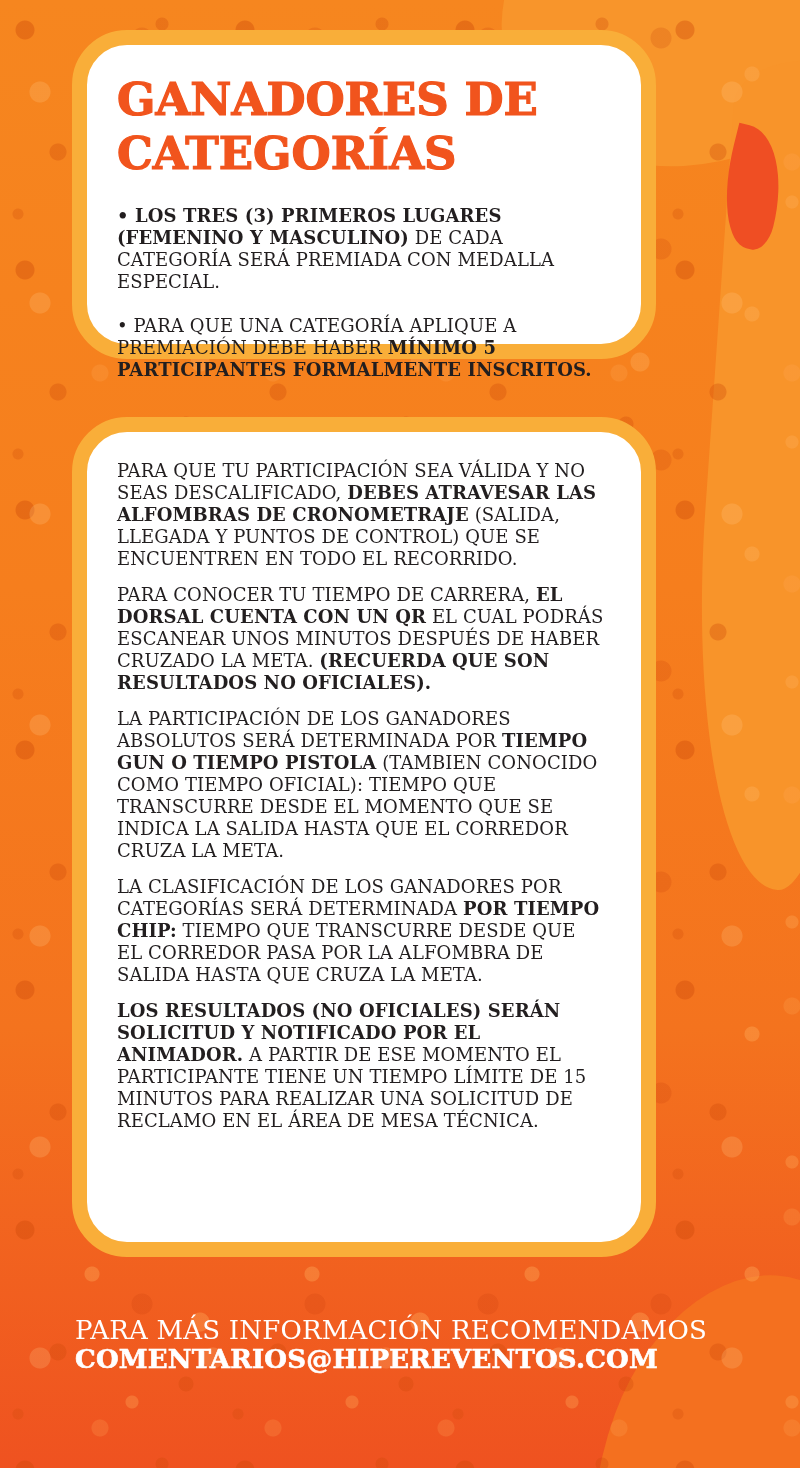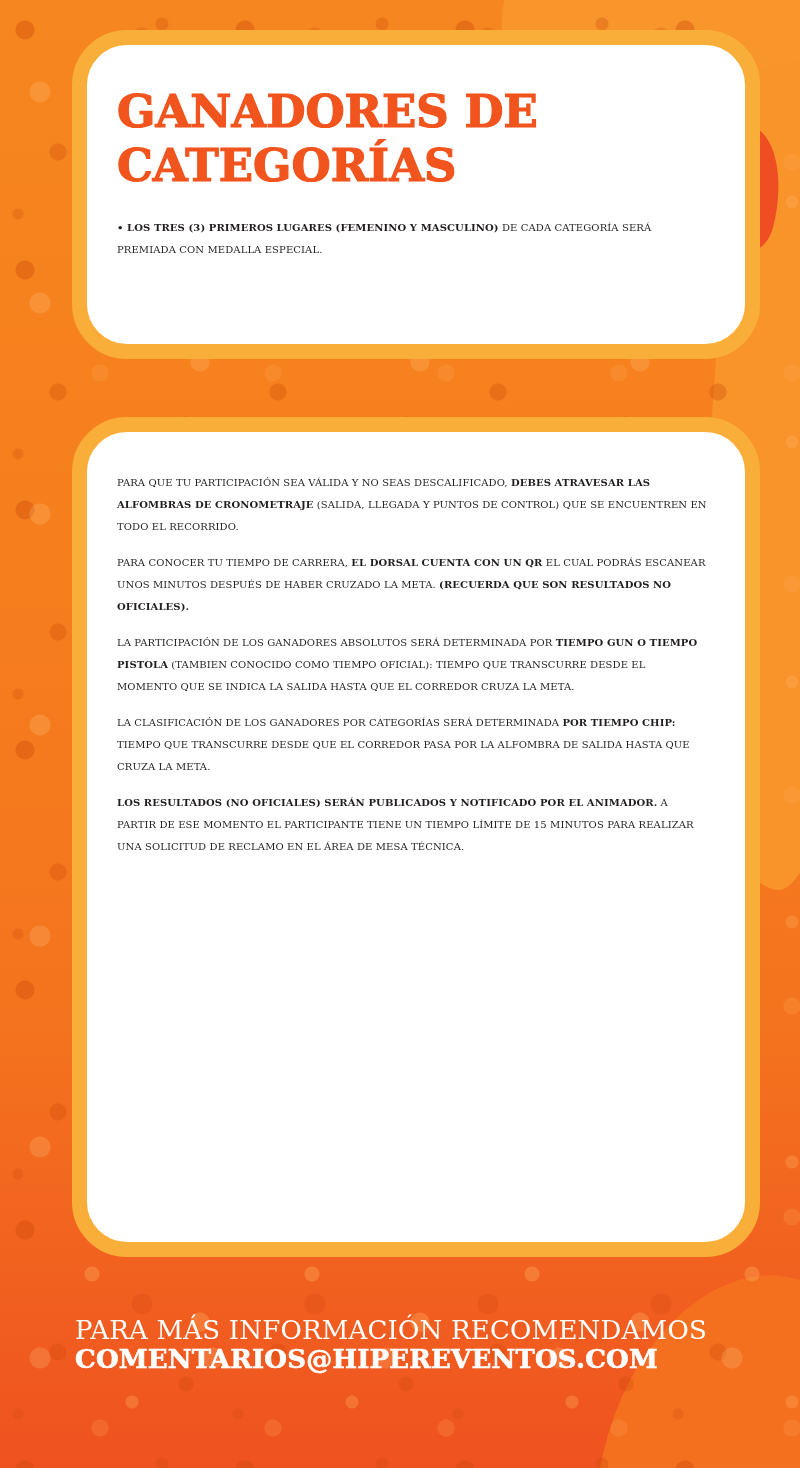--- a/index.html
+++ b/index.html
@@ -49,41 +49,41 @@
   .dots-b{
     position:absolute;inset:0;
     background-image:
       radial-gradient(circle at 40px 92px,  rgba(255,205,140,.22) 10px, transparent 11px),
       radial-gradient(circle at 142px 38px, rgba(198,60,8,.20) 10px,    transparent 11px),
       radial-gradient(circle at 100px 162px,rgba(255,170,90,.22) 8px,   transparent 9px);
     background-size:173px 211px;
   }
   
   .card{
-    position:absolute;left:72px;width:688px;
+    position:absolute;left:72px;width:584px;
     background:#FFFFFF;
     border:15px solid #F9AE39;
     border-radius:55px;
     box-sizing:border-box;
-    padding:40px 36px 0 30px;
+    padding:28px 36px 0 30px;
   }
   .card1{top:30px;height:329px;}
   .card2{top:417px;height:840px;}
   .title{
     margin:0;
     font-size:45px;line-height:54px;
     font-weight:bold;
     letter-spacing:0px;
     color:#221E1F;
     -webkit-text-stroke:1.2px currentColor;
   }
   .orange{color:#F1541D;}
   .body{
     margin:0 0 14px 0;
-    font-size:10px;line-height:22px;
+    font-size:18px;line-height:22px;
     color:#221E1F;
     letter-spacing:.1px;
   }
   .body .b{font-weight:bold;}
   .card1 .body.first{margin-top:24px;}
   .card1 .body{margin-bottom:22px;}
   .card2 .title{margin-bottom:24px;}
   
   .footer{
     position:absolute;left:75px;top:1316px;width:690px;
@@ -104,28 +104,29 @@
   <div class="deco deco-topright"></div>
   <div class="deco deco-rightband"></div>
   <div class="deco deco-flame"></div>
   <div class="deco deco-bottomright"></div>
   <div class="dots-a"></div>
   <div class="dots-b"></div>
 
   <section class="card card1">
     <h1 class="title orange"><span>GANADORES DE</span><br><span>CATEGORÍAS</span></h1>
     <p class="body first"><span class="b">• LOS TRES (3) PRIMEROS LUGARES (FEMENINO Y MASCULINO)</span><span> DE CADA CATEGORÍA SERÁ PREMIADA CON MEDALLA ESPECIAL.</span></p>
+    <p class="body"><span>• PARA QUE UNA CATEGORÍA APLIQUE A PREMIACIÓN DEBE HABER </span><span class="b">MÍNIMO 5 PARTICIPANTES FORMALMENTE INSCRITOS.</span></p>
   </section>
 
   <section class="card card2">
     <p class="body"><span>PARA QUE TU PARTICIPACIÓN SEA VÁLIDA Y NO SEAS DESCALIFICADO, </span><span class="b">DEBES ATRAVESAR LAS ALFOMBRAS DE CRONOMETRAJE</span><span> (SALIDA, LLEGADA Y PUNTOS DE CONTROL) QUE SE ENCUENTREN EN TODO EL RECORRIDO.</span></p>
     <p class="body"><span>PARA CONOCER TU TIEMPO DE CARRERA, </span><span class="b">EL DORSAL CUENTA CON UN QR</span><span> EL CUAL PODRÁS ESCANEAR UNOS MINUTOS DESPUÉS DE HABER CRUZADO LA META. </span><span class="b">(RECUERDA QUE SON RESULTADOS NO OFICIALES).</span></p>
     <p class="body"><span>LA PARTICIPACIÓN DE LOS GANADORES ABSOLUTOS SERÁ DETERMINADA POR </span><span class="b">TIEMPO GUN O TIEMPO PISTOLA</span><span> (TAMBIEN CONOCIDO COMO TIEMPO OFICIAL): TIEMPO QUE TRANSCURRE DESDE EL MOMENTO QUE SE INDICA LA SALIDA HASTA QUE EL CORREDOR CRUZA LA META.</span></p>
     <p class="body"><span>LA CLASIFICACIÓN DE LOS GANADORES POR CATEGORÍAS SERÁ DETERMINADA </span><span class="b">POR TIEMPO CHIP:</span><span> TIEMPO QUE TRANSCURRE DESDE QUE EL CORREDOR PASA POR LA ALFOMBRA DE SALIDA HASTA QUE CRUZA LA META.</span></p>
-    <p class="body"><span class="b">LOS RESULTADOS (NO OFICIALES) SERÁN PUBLICADOS Y NOTIFICADO POR EL ANIMADOR.</span><span> A PARTIR DE ESE MOMENTO EL PARTICIPANTE TIENE UN TIEMPO LÍMITE DE 15 MINUTOS PARA REALIZAR UNA SOLICITUD DE RECLAMO EN EL ÁREA DE MESA TÉCNICA.</span></p>
+    <p class="body"><span class="b">LOS RESULTADOS (NO OFICIALES) SERÁN SOLICITUD Y NOTIFICADO POR EL ANIMADOR.</span><span> A PARTIR DE ESE MOMENTO EL PARTICIPANTE TIENE UN TIEMPO LÍMITE DE 15 MINUTOS PARA REALIZAR UNA SOLICITUD DE RECLAMO EN EL ÁREA DE MESA TÉCNICA.</span></p>
   </section>
 
   <footer class="footer">
     <div class="fline">PARA MÁS INFORMACIÓN RECOMENDAMOS</div>
     <div class="fline bold">COMENTARIOS@HIPEREVENTOS.COM</div>
   </footer>
 
 </div>
 
 </body></html>

